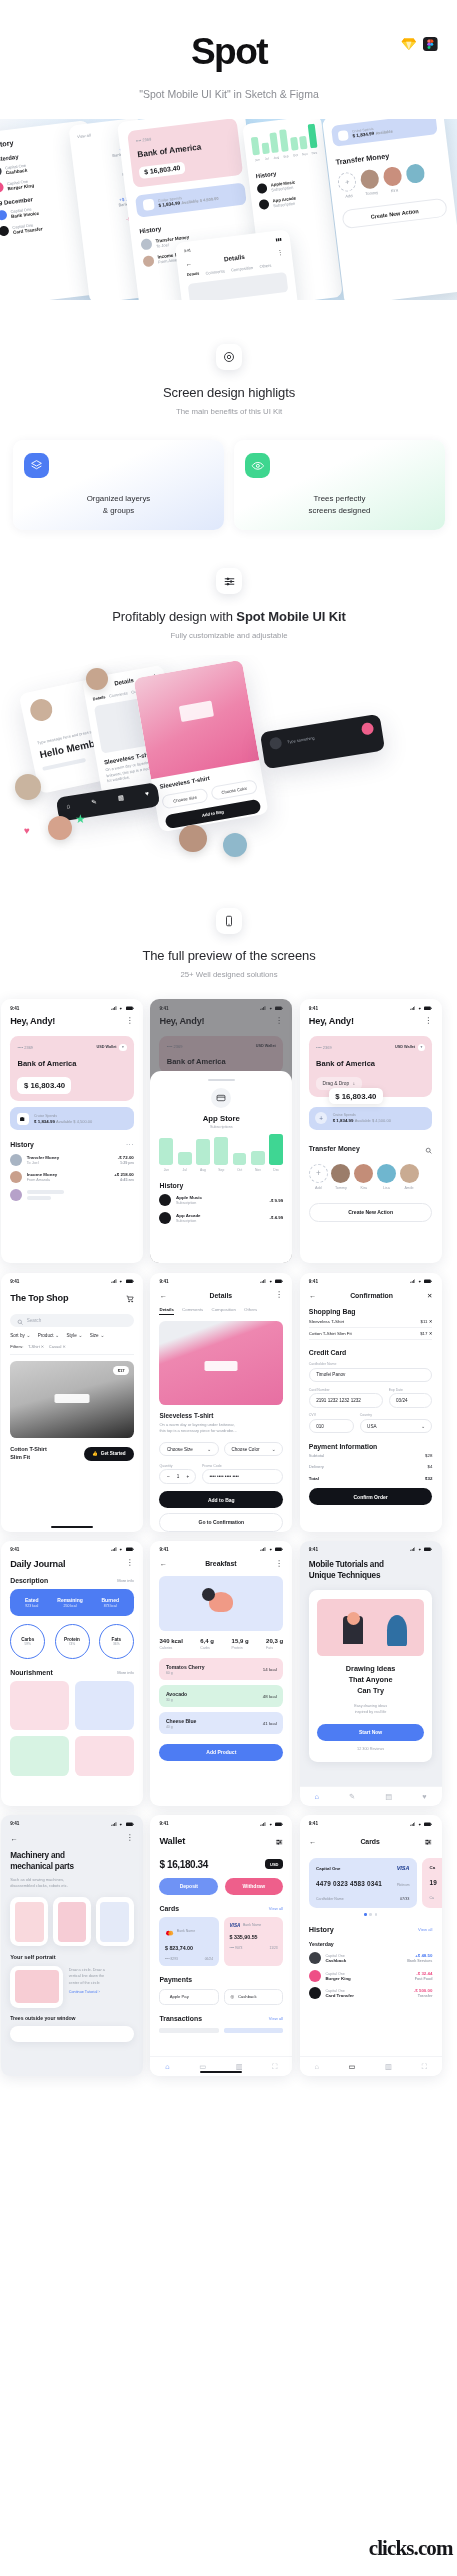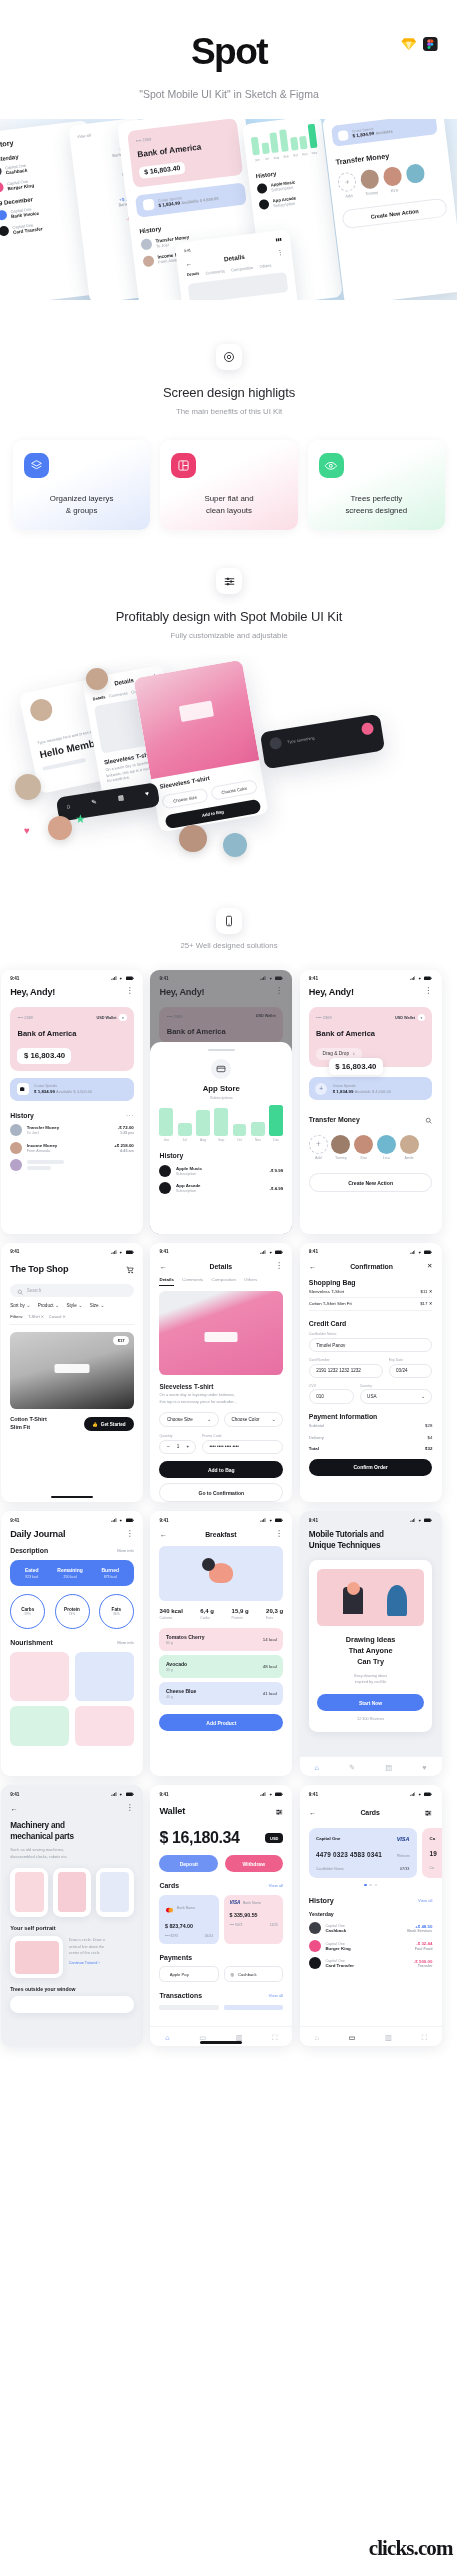--- a/index.html
+++ b/index.html
@@ -54,21 +54,21 @@
 
   
   .section-wrap { text-align: center; }
   .sec-icon-badge {
     width: 26px; height: 26px; border-radius: 8.2px; background:#fff;
     box-shadow: 0 2.7px 11px rgba(30,40,70,.13);
     display:flex; align-items:center; justify-content:center;
     margin: 0 auto;
   }
   .sec-title { font-size: 13px; font-weight: 400; color: #28292e; margin-top: 14.6px; letter-spacing:-0.1px;}
-  .sec-title b { font-weight: normal; margin-top: 7px; }
+  .sec-title b { font-weight: bold; margin-top: 7px; }
   .sec-sub { font-size: 7.8px; color: #9a9ca2; margin-top: 7.3px; }
 
   
   .features { display: flex; gap: 10px; padding: 0 13px; margin-top: 24px; }
   .feat-card {
     flex: 1; height: 90px; border-radius: 10px; padding: 13px 11px;
     display: flex; flex-direction: column; justify-content: space-between;
     box-shadow: 0 1.8px 9.2px rgba(30,40,70,.055);
   }
   .fc-1 { background: linear-gradient(155deg,#ffffff 38%, #dfe8fb 100%); }
@@ -167,21 +167,21 @@
   .macro-row { display:flex; justify-content:space-between; margin-top:7.3px; }
   .macro-c { text-align:left; }
   .macro-v { font-size:6px; font-weight:bold; color:#17181c; }
   .macro-l { font-size:3.5px; color:#a0a5af; margin-top:1.8px;}
   .food-row { border-radius:6.4px; padding:5.5px 6.4px; display:flex; align-items:center; justify-content:space-between; margin-top:4.6px; }
   .food-n { font-size:5.1px; font-weight:bold; color:#1e1f25; }
   .food-g { font-size:3.5px; color:#9aa0aa; margin-top:1.4px;}
   .food-k { font-size:4.4px; color:#2c2d33; }
   .big-h { font-size:8.2px; font-weight:bold; color:#16171b; line-height:1.35; letter-spacing:-0.2px;}
   .card-white { background:#fff; border-radius:8.2px; box-shadow:0 1.8px 8.2px rgba(30,40,70,.08); padding:7.3px; }
-  .wallet-amt { font-size:16px; font-weight:bold; color:#16171b; letter-spacing:-0.4px;}
+  .wallet-amt { font-size:10px; font-weight:bold; color:#16171b; letter-spacing:-0.4px;}
   .usd-chip { background:#15161a; color:#fff; border-radius:3.7px; font-size:4px; padding:2.7px 4.6px; font-weight:bold;}
   .btn-pair { display:flex; gap:6.4px; margin-top:8.2px; }
   .btn-dep { flex:1; background:#6f93f5; color:#fff; text-align:center; border-radius:18.3px; padding:5.5px 0; font-size:5px; font-weight:bold;}
   .btn-wd { flex:1; background:#ee5f8b; color:#fff; text-align:center; border-radius:18.3px; padding:5.5px 0; font-size:5px; font-weight:bold;}
   .mini-card { border-radius:6.4px; padding:5.5px; flex:1; }
   .view-all { font-size:4.2px; color:#6f93f5; }
   .tabbar { position:absolute; left:0; right:0; bottom:0; background:#fff; padding:5.5px 0 4.6px; display:flex; justify-content:space-around; align-items:center; border-top:0.9px solid #f2f3f6;}
   .home-ind { width:42px; height:2.4px; background:#15161a; border-radius:2.7px; margin:2.7px auto 0; }
   .cc-card { border-radius:7.3px; padding:7.3px; }
   .cc-num { font-size:6.4px; font-weight:bold; color:#1b1c21; letter-spacing:0.2px; }
@@ -414,32 +414,20 @@
           <path d="M12 3 3 8l9 5 9-5z"></path>
             <path d="M3 13l9 5 9-5"></path>
         </svg>
       </div>
       <div class="feat-label">
         <div>Organized layerys</div>
         <div>&amp; groups</div>
       </div>
     </div>
 
-    <div class="feat-card fc-2">
-      <div class="feat-icon" style="background:#ec3e6e;">
-        <svg viewBox="0 0 24 24" width="13" height="13" fill="none" stroke="#fff" stroke-width="1.7">
-          <rect x="3.5" y="3.5" width="17" height="17" rx="2.5"></rect>
-            <path d="M11 3.5v17M11 12h9.5"></path>
-        </svg>
-      </div>
-      <div class="feat-label">
-        <div>Super flat and</div>
-        <div>clean layouts</div>
-      </div>
-    </div>
 
     <div class="feat-card fc-3">
       <div class="feat-icon" style="background:#3ed68f;">
         <svg viewBox="0 0 24 24" width="13.7" height="13.7" fill="none" stroke="#fff" stroke-width="1.7">
           <path d="M2 12s3.6-6 10-6 10 6 10 6-3.6 6-10 6S2 12 2 12z"></path>
             <circle cx="12" cy="12" r="2.6"></circle>
         </svg>
       </div>
       <div class="feat-label">
         <div>Trees perfectly</div>
@@ -535,20 +523,21 @@
   <div style="position:absolute;left:24px;top:170px;color:#ee5f8b;font-size:10px;">♥</div>
 </div>
 
 <div class="section-wrap" style="margin-top:24px;">
   <div class="sec-icon-badge">
     <svg viewBox="0 0 24 24" width="12" height="12" fill="none" stroke="#2a2b30" stroke-width="1.8">
       <rect x="7" y="2.5" width="10" height="19" rx="2.3"></rect>
         <path d="M11 18.6h2"></path>
     </svg>
   </div>
+  <div class="sec-title">The full preview of the screens</div>
   <div class="sec-sub">25+ Well designed solutions</div>
 </div>
 
 <div class="preview-grid">
 
   <div class="pv-row">
 
     <div class="phone ph-h1">
       <div class="statusbar">
         <span>9:41</span>

